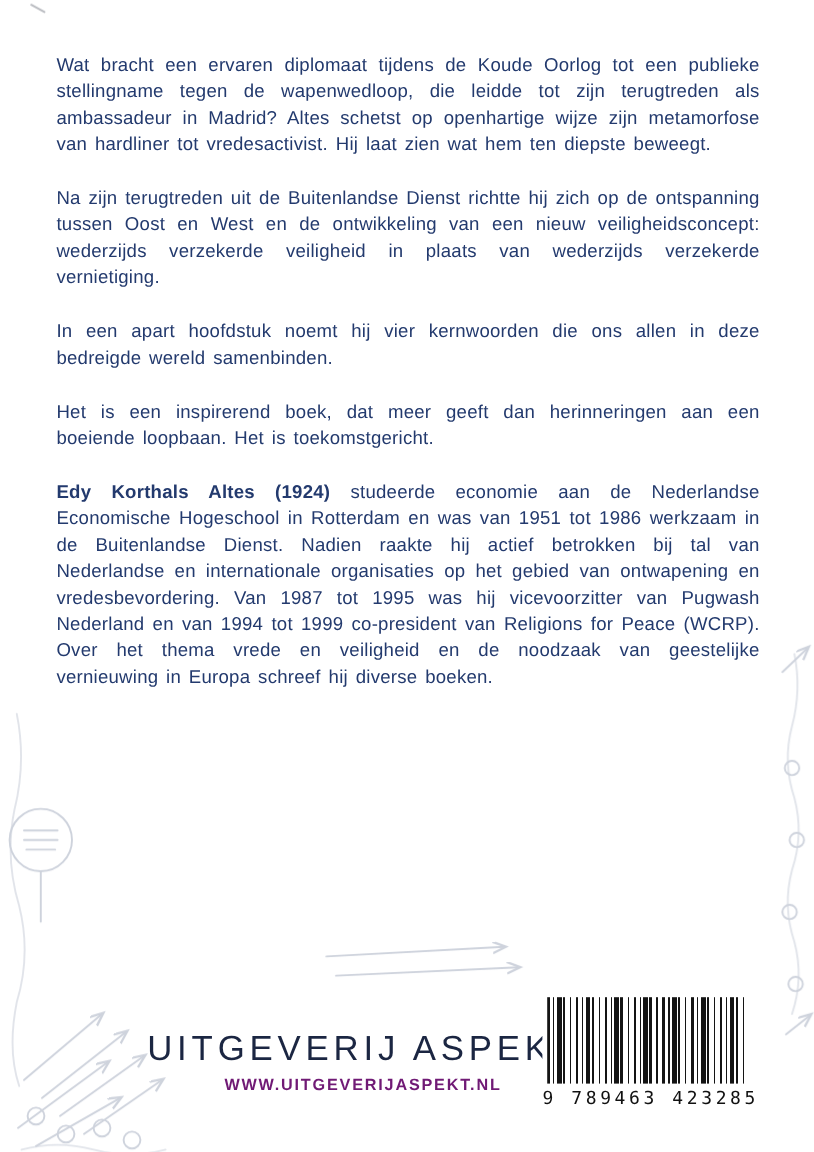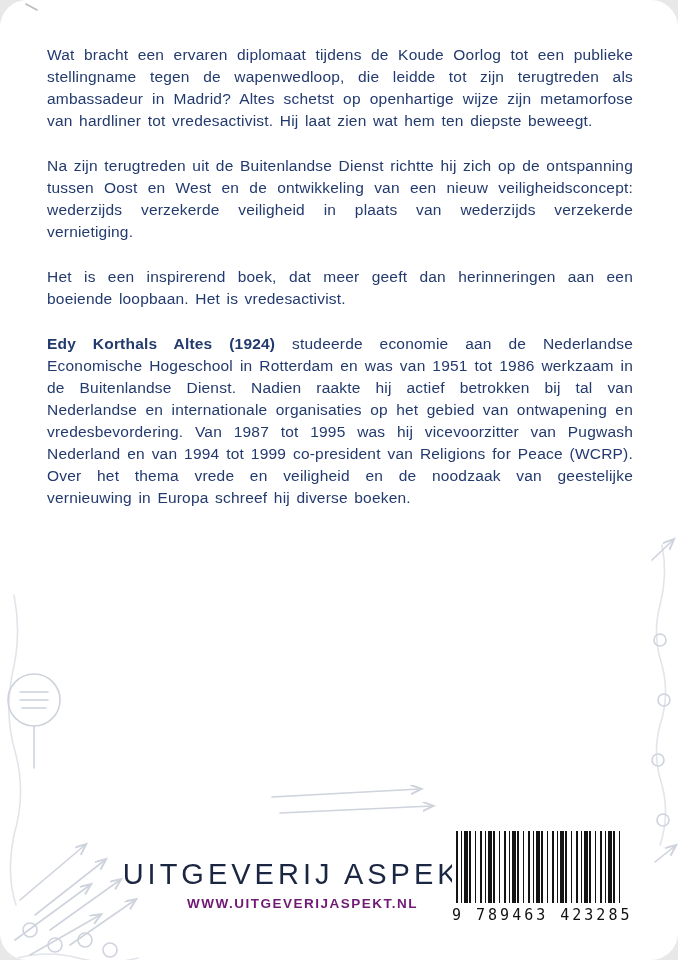--- a/index.html
+++ b/index.html
@@ -4,21 +4,20 @@
 <style>
   html,body{margin:0;padding:0;background:#e8e8e8;}
   .page{
     position:relative;
     width:678px;height:960px;
     margin:0 auto;
     background:#ffffff;
     font-family:"Liberation Sans",sans-serif;
     overflow:hidden;
     box-sizing:border-box;
-    border-radius:27px;
   }
   .bg-art{
     position:absolute;left:0;top:0;width:678px;height:960px;
     pointer-events:none;
   }
   .text-block{
     position:absolute;
     left:47px;right:45px;top:44px;
     color:#233a6e;
     font-size:15.5px;
@@ -116,21 +115,22 @@
       <circle cx="664" cy="700" r="6"></circle>
       <circle cx="658" cy="760" r="6"></circle>
       <circle cx="663" cy="820" r="6"></circle>
       <path d="M655,862 L675,846" marker-end="url(#ah)"></path>
     </g>
   </svg>
 
   <main class="text-block">
     <p>Wat bracht een ervaren diplomaat tijdens de Koude Oorlog tot een publieke stellingname tegen de wapenwedloop, die leidde tot zijn terugtreden als ambassadeur in Madrid? Altes schetst op openhartige wijze zijn metamorfose van hardliner tot vredesactivist. Hij laat zien wat hem ten diepste beweegt.</p>
     <p>Na zijn terugtreden uit de Buitenlandse Dienst richtte hij zich op de ontspanning tussen Oost en West en de ontwikkeling van een nieuw veiligheidsconcept: wederzijds verzekerde veiligheid in plaats van wederzijds verzekerde vernietiging.</p>
-    <p>Het is een inspirerend boek, dat meer geeft dan herinneringen aan een boeiende loopbaan. Het is vredesactivist.</p>
+    <p>In een apart hoofdstuk noemt hij vier kernwoorden die ons allen in deze bedreigde wereld samenbinden.</p>
+    <p>Het is een inspirerend boek, dat meer geeft dan herinneringen aan een boeiende loopbaan. Het is toekomstgericht.</p>
     <p class="bio"><strong>Edy Korthals Altes (1924)</strong><span> studeerde economie aan de Nederlandse Economische Hogeschool in Rotterdam en was van 1951 tot 1986 werkzaam in de Buitenlandse Dienst. Nadien raakte hij actief betrokken bij tal van Nederlandse en internationale organisaties op het gebied van ontwapening en vredesbevordering. Van 1987 tot 1995 was hij vicevoorzitter van Pugwash Nederland en van 1994 tot 1999 co-president van Religions for Peace (WCRP). Over het thema vrede en veiligheid en de noodzaak van geestelijke vernieuwing in Europa schreef hij diverse boeken.</span></p>
   </main>
 
   <div class="publisher">
     <div class="publisher-name">UITGEVERIJ ASPEKT</div>
     <div class="publisher-url">WWW.UITGEVERIJASPEKT.NL</div>
   </div>
 
   <div class="barcode">
     <div class="bars"></div>

